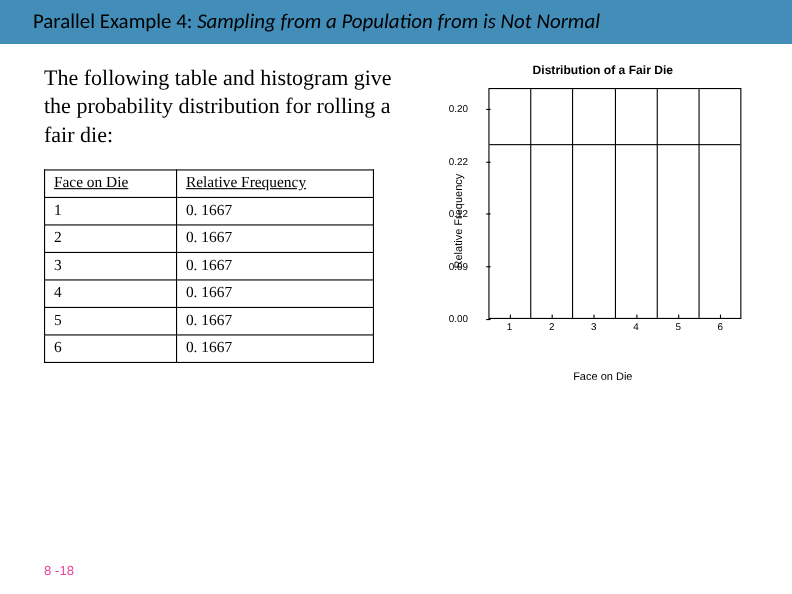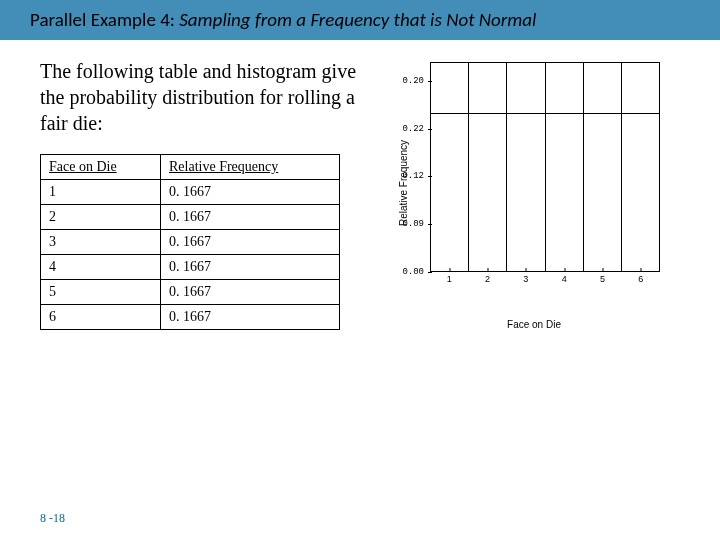--- a/index.html
+++ b/index.html
@@ -17,21 +17,21 @@
     padding: 8px 14px 8px 30px;
     font-family: Calibri, Arial, sans-serif;
     font-size: 19px;
     line-height: 1.25;
   }
   .title-bar .lead { font-style: normal; }
   .title-bar .rest { font-style: italic; }
   .content {
     padding: 18px 28px 0 40px;
     display: flex;
-    gap: 4px;
+    gap: 18px;
   }
   .left-col { flex: 0 0 340px; }
   .intro {
     font-size: 20px;
     line-height: 1.3;
     margin-bottom: 18px;
   }
   table.freq {
     border-collapse: collapse;
     width: 300px;
@@ -93,23 +93,22 @@
     position: absolute;
     left: 0;
     top: 4px;
     width: 34px;
     height: 210px;
   }
   .y-tick {
     position: absolute;
     right: 0;
     width: 34px;
-    font-family: Liberation Mono, monospace;
+    font-family: Liberation Sans, sans-serif;
     font-size: 9px;
-    text-align: right;
     transform: translateY(-50%);
     padding-right: 4px;
   }
   .y-tick::after {
     content: "";
     position: absolute;
     right: -4px;
     top: 50%;
     width: 4px;
     height: 1px;
@@ -161,30 +160,30 @@
   .footer-text {
     clear: both;
     padding: 14px 28px 0 40px;
     font-size: 22px;
     line-height: 1.35;
   }
   .slide-num {
     position: absolute;
     left: 40px;
     bottom: 14px;
-    font-family: Liberation Serif, serif;
+    font-family: Liberation Sans, sans-serif;
     font-size: 12px;
-    color: #0369a1;
+    color: #ec4899;
   }
 </style>
 </head>
 <body>
 
 <div class="title-bar">
-  <span class="lead">Parallel Example 4:</span><span class="rest"> Sampling from a Frequency that is Not Normal</span>
+  <span class="lead">Parallel Example 4:</span><span class="rest"> Sampling from a Population from is Not Normal</span>
 </div>
 
 <div class="content">
   <div class="left-col">
     <p class="intro">The following table and histogram give the probability distribution for rolling a fair die:</p>
     <table class="freq">
       <tbody>
           <tr>
         <th>Face on Die</th>
         <th>Relative Frequency</th>
@@ -211,20 +210,21 @@
           </tr>
       <tr>
             <td>6</td>
             <td>0. 1667</td>
           </tr>
     </tbody>
       </table>
   </div>
 
   <div class="chart-col">
+    <div class="chart-title">Distribution of a Fair Die</div>
     <div class="chart-area">
       <div class="y-axis-label">Relative Frequency</div>
       <div class="y-ticks">
         <div class="y-tick" style="top:100%">0.00</div>
         <div class="y-tick" style="top:77.3%">0.09</div>
         <div class="y-tick" style="top:54.5%">0.12</div>
         <div class="y-tick" style="top:31.8%">0.22</div>
         <div class="y-tick" style="top:9.1%">0.20</div>
       </div>
       <div class="plot-box">

